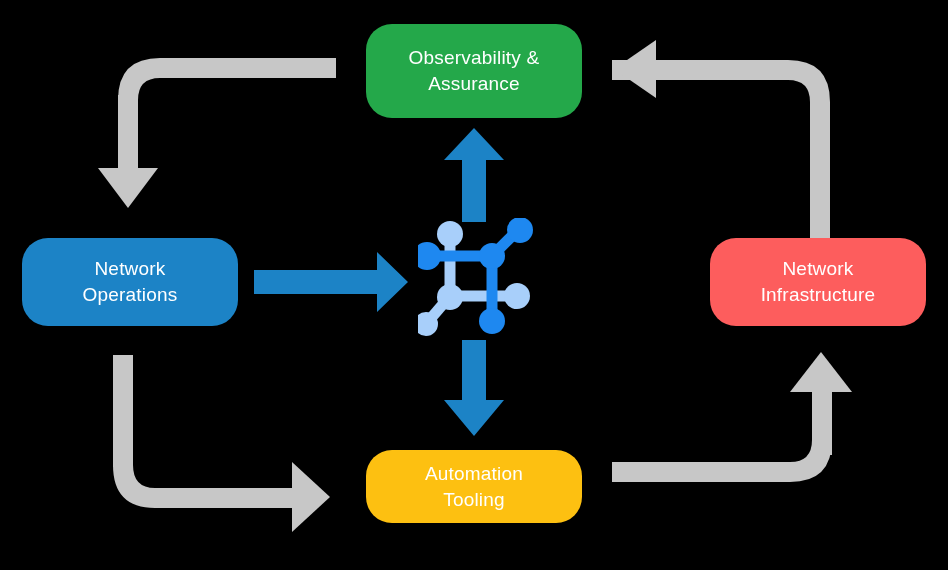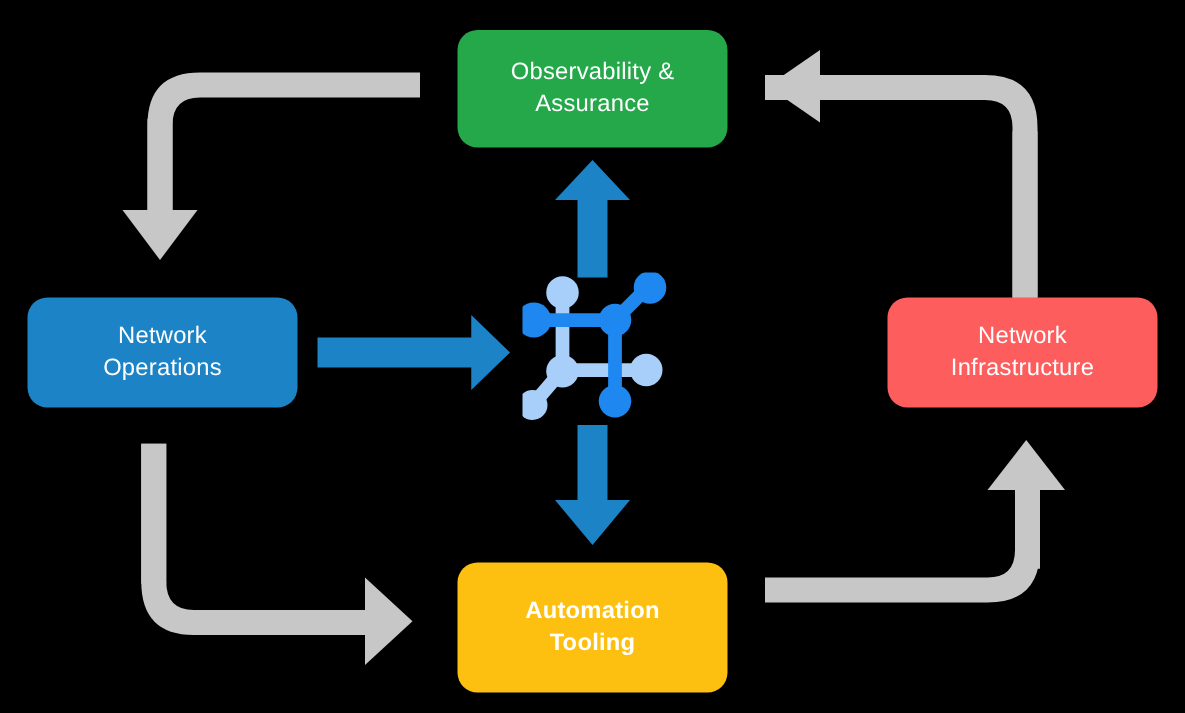--- a/index.html
+++ b/index.html
@@ -14,21 +14,21 @@
     overflow: hidden;
   }
   #canvas {
     position: relative;
     width: 948px;
     height: 570px;
     background: #000000;
   }
   .node-box {
     position: absolute;
-    border-radius: 16px;
+    border-radius: 26px;
     display: flex;
     align-items: center;
     justify-content: center;
     text-align: center;
     color: #ffffff;
     font-size: 19px;
     line-height: 1.35;
     font-weight: 400;
     letter-spacing: 0.2px;
     box-sizing: border-box;
@@ -53,23 +53,22 @@
     left: 710px;
     top: 238px;
     width: 216px;
     height: 88px;
     background: #FD5D5D;
   }
   #box-automation {
     left: 366px;
     top: 450px;
     width: 216px;
-    height: 104px;
+    height: 73px;
     background: #FDC011;
-    font-weight: bold;
   }
   #svg-layer {
     position: absolute;
     left: 0;
     top: 0;
     width: 948px;
     height: 570px;
   }
   #icon-hub {
     position: absolute;

